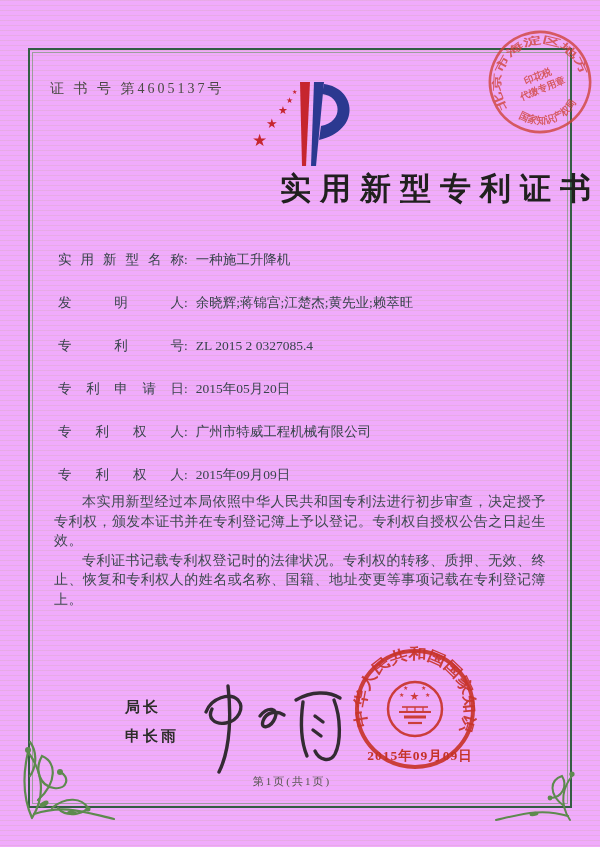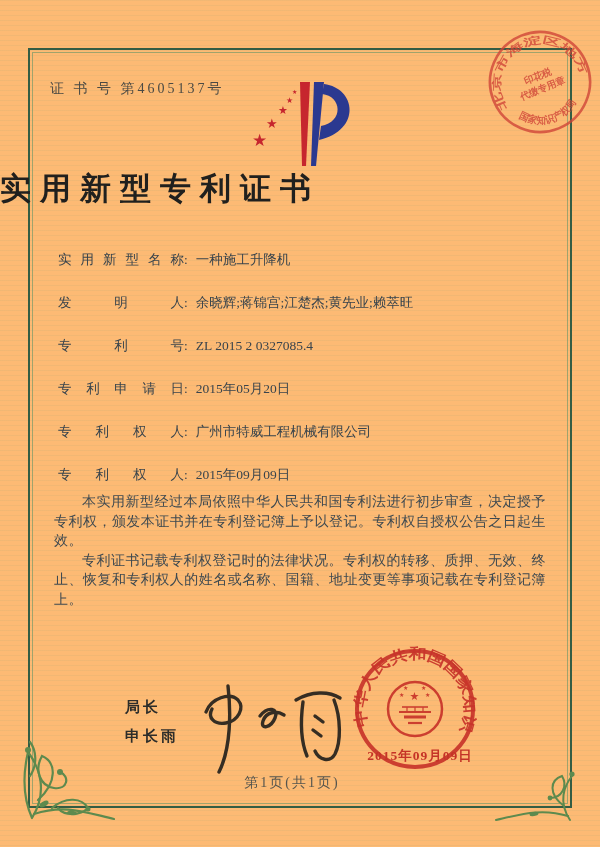--- a/index.html
+++ b/index.html
@@ -1,43 +1,43 @@
 <!DOCTYPE html>
 <html><head>
 <meta charset="utf-8">
 <style>
   html,body{margin:0;padding:0;background:#ececea;font-family:"Liberation Serif","DejaVu Serif",serif;}
   .cert{position:relative;width:600px;height:847px;margin:0 auto;overflow:hidden;
-        background:#fdba74;box-shadow:0 0 14px rgba(0,0,0,.25);}
+        background:#f0abfc;box-shadow:0 0 14px rgba(0,0,0,.25);}
   .texture{position:absolute;inset:0;
         background:repeating-linear-gradient(180deg, rgba(183,170,115,.17) 0 1px, rgba(255,255,255,0) 1px 5px);
         pointer-events:none;}
   .frame{position:absolute;left:28px;top:48px;width:540px;height:756px;
         border:2px solid #335d44;}
   .frame-inner{position:absolute;inset:2px;border:1px solid rgba(110,150,105,.65);}
   .certno{position:absolute;left:50px;top:80px;font-size:14px;letter-spacing:3px;color:#4a4a44;}
   .logo{position:absolute;left:238px;top:78px;}
-  .title{position:absolute;left:0;top:168px;width:600px;text-align:left;
+  .title{position:absolute;left:0;top:168px;width:600px;text-align:right;
         font-size:31px;font-weight:bold;letter-spacing:9px;color:#20201e;}
   .fields{position:absolute;left:58px;top:250px;width:470px;}
   .frow{margin-bottom:24px;font-size:13.5px;color:#39444c;line-height:19px;white-space:nowrap;}
   .flabel{display:inline-block;width:126px;text-align:justify;text-align-last:justify;color:#39444c;}
   .fcolon{margin-right:8px;color:#39444c;}
   .body{position:absolute;left:54px;top:492px;width:492px;font-size:14px;line-height:19.5px;
         color:#3e4950;letter-spacing:.4px;text-align:justify;}
   .body p{margin:0;text-indent:2em;}
   .signatory{position:absolute;left:88px;top:692px;font-size:15px;font-weight:bold;
         color:#2d2d2a;letter-spacing:3px;line-height:29px;font-family:"Liberation Sans","DejaVu Sans",sans-serif;margin-left:37px;}
   .signature{position:absolute;left:178px;top:672px;}
   .seal{position:absolute;left:350px;top:644px;}
   .sealdate{position:absolute;left:340px;top:747px;width:160px;text-align:center;
         font-size:13.5px;font-weight:bold;color:#c53327;letter-spacing:1px;}
   .stamp{position:absolute;left:478px;top:20px;opacity:.92;}
   .footer{position:absolute;left:0;top:774px;width:584px;text-align:center;
-        font-size:14px;color:#55554e;letter-spacing:2px;}
+        font-size:11px;color:#55554e;letter-spacing:2px;}
   .orn-bl{position:absolute;left:22px;top:716px;}
   .orn-br{position:absolute;left:478px;top:752px;transform:scaleX(-1);}
   svg text{font-family:"Liberation Serif","DejaVu Serif",serif;}
 </style>
 </head>
 <body>
 
 <div class="cert">
   <div class="texture"></div>
 

